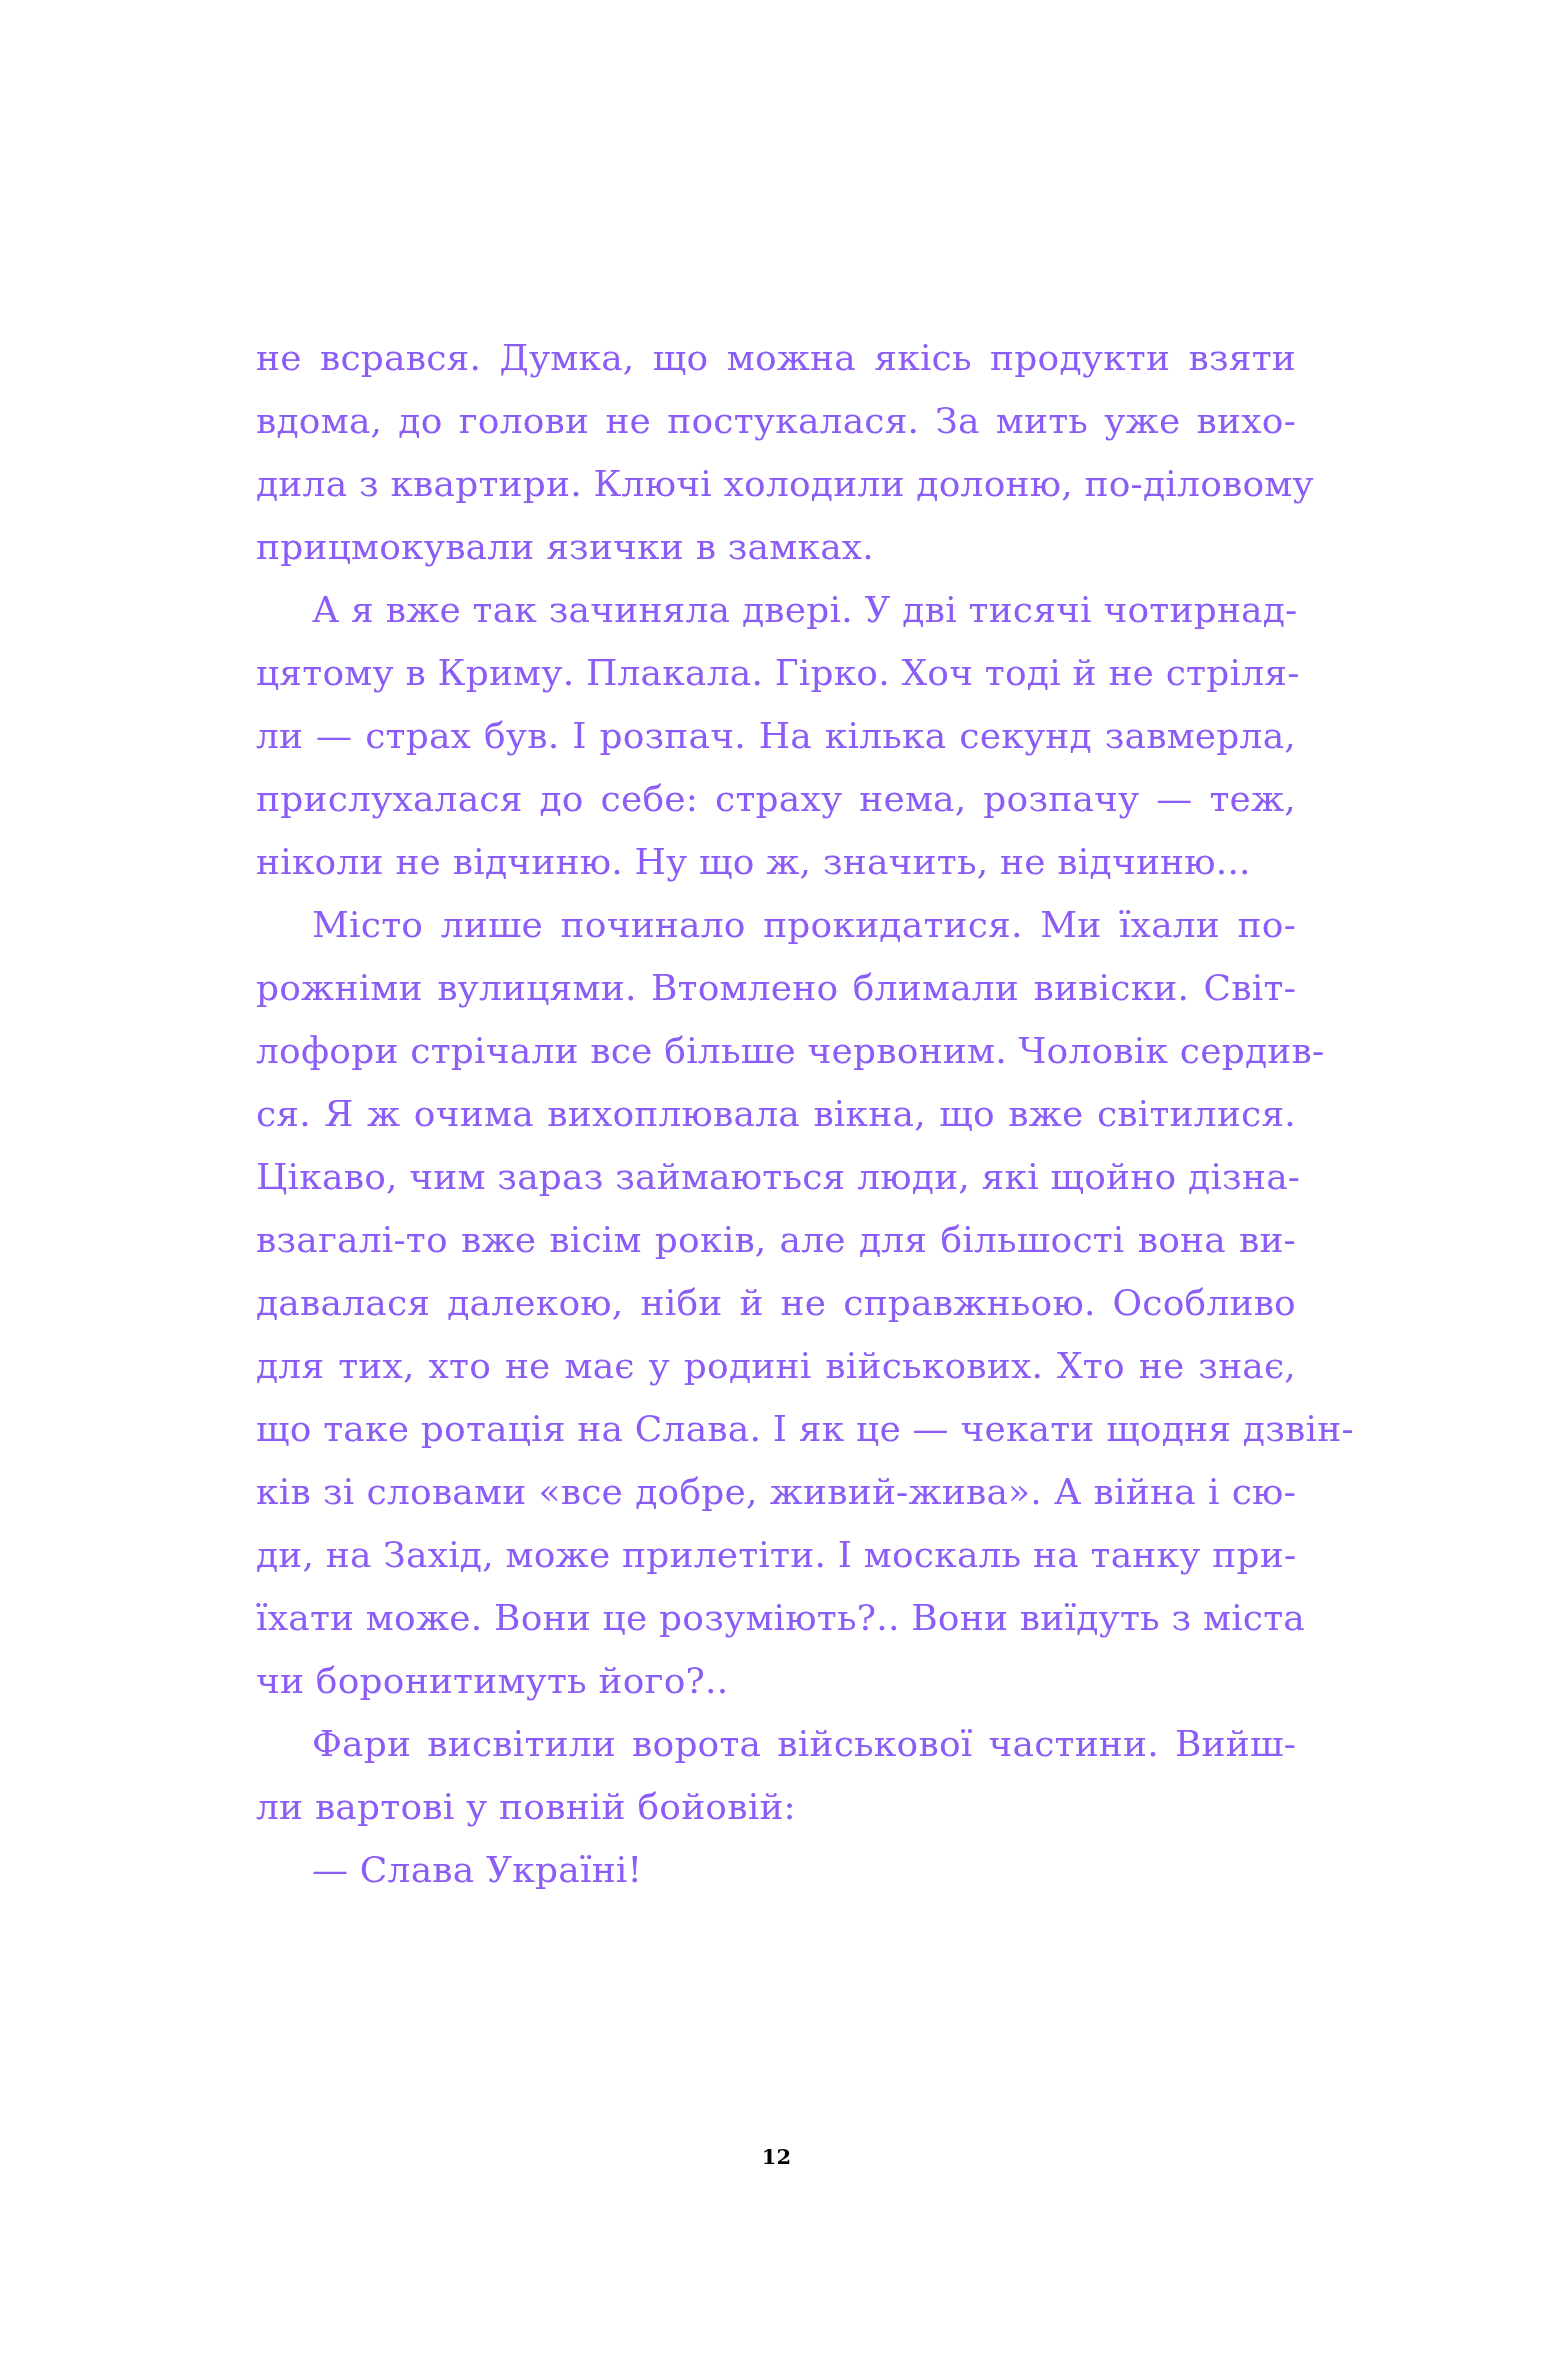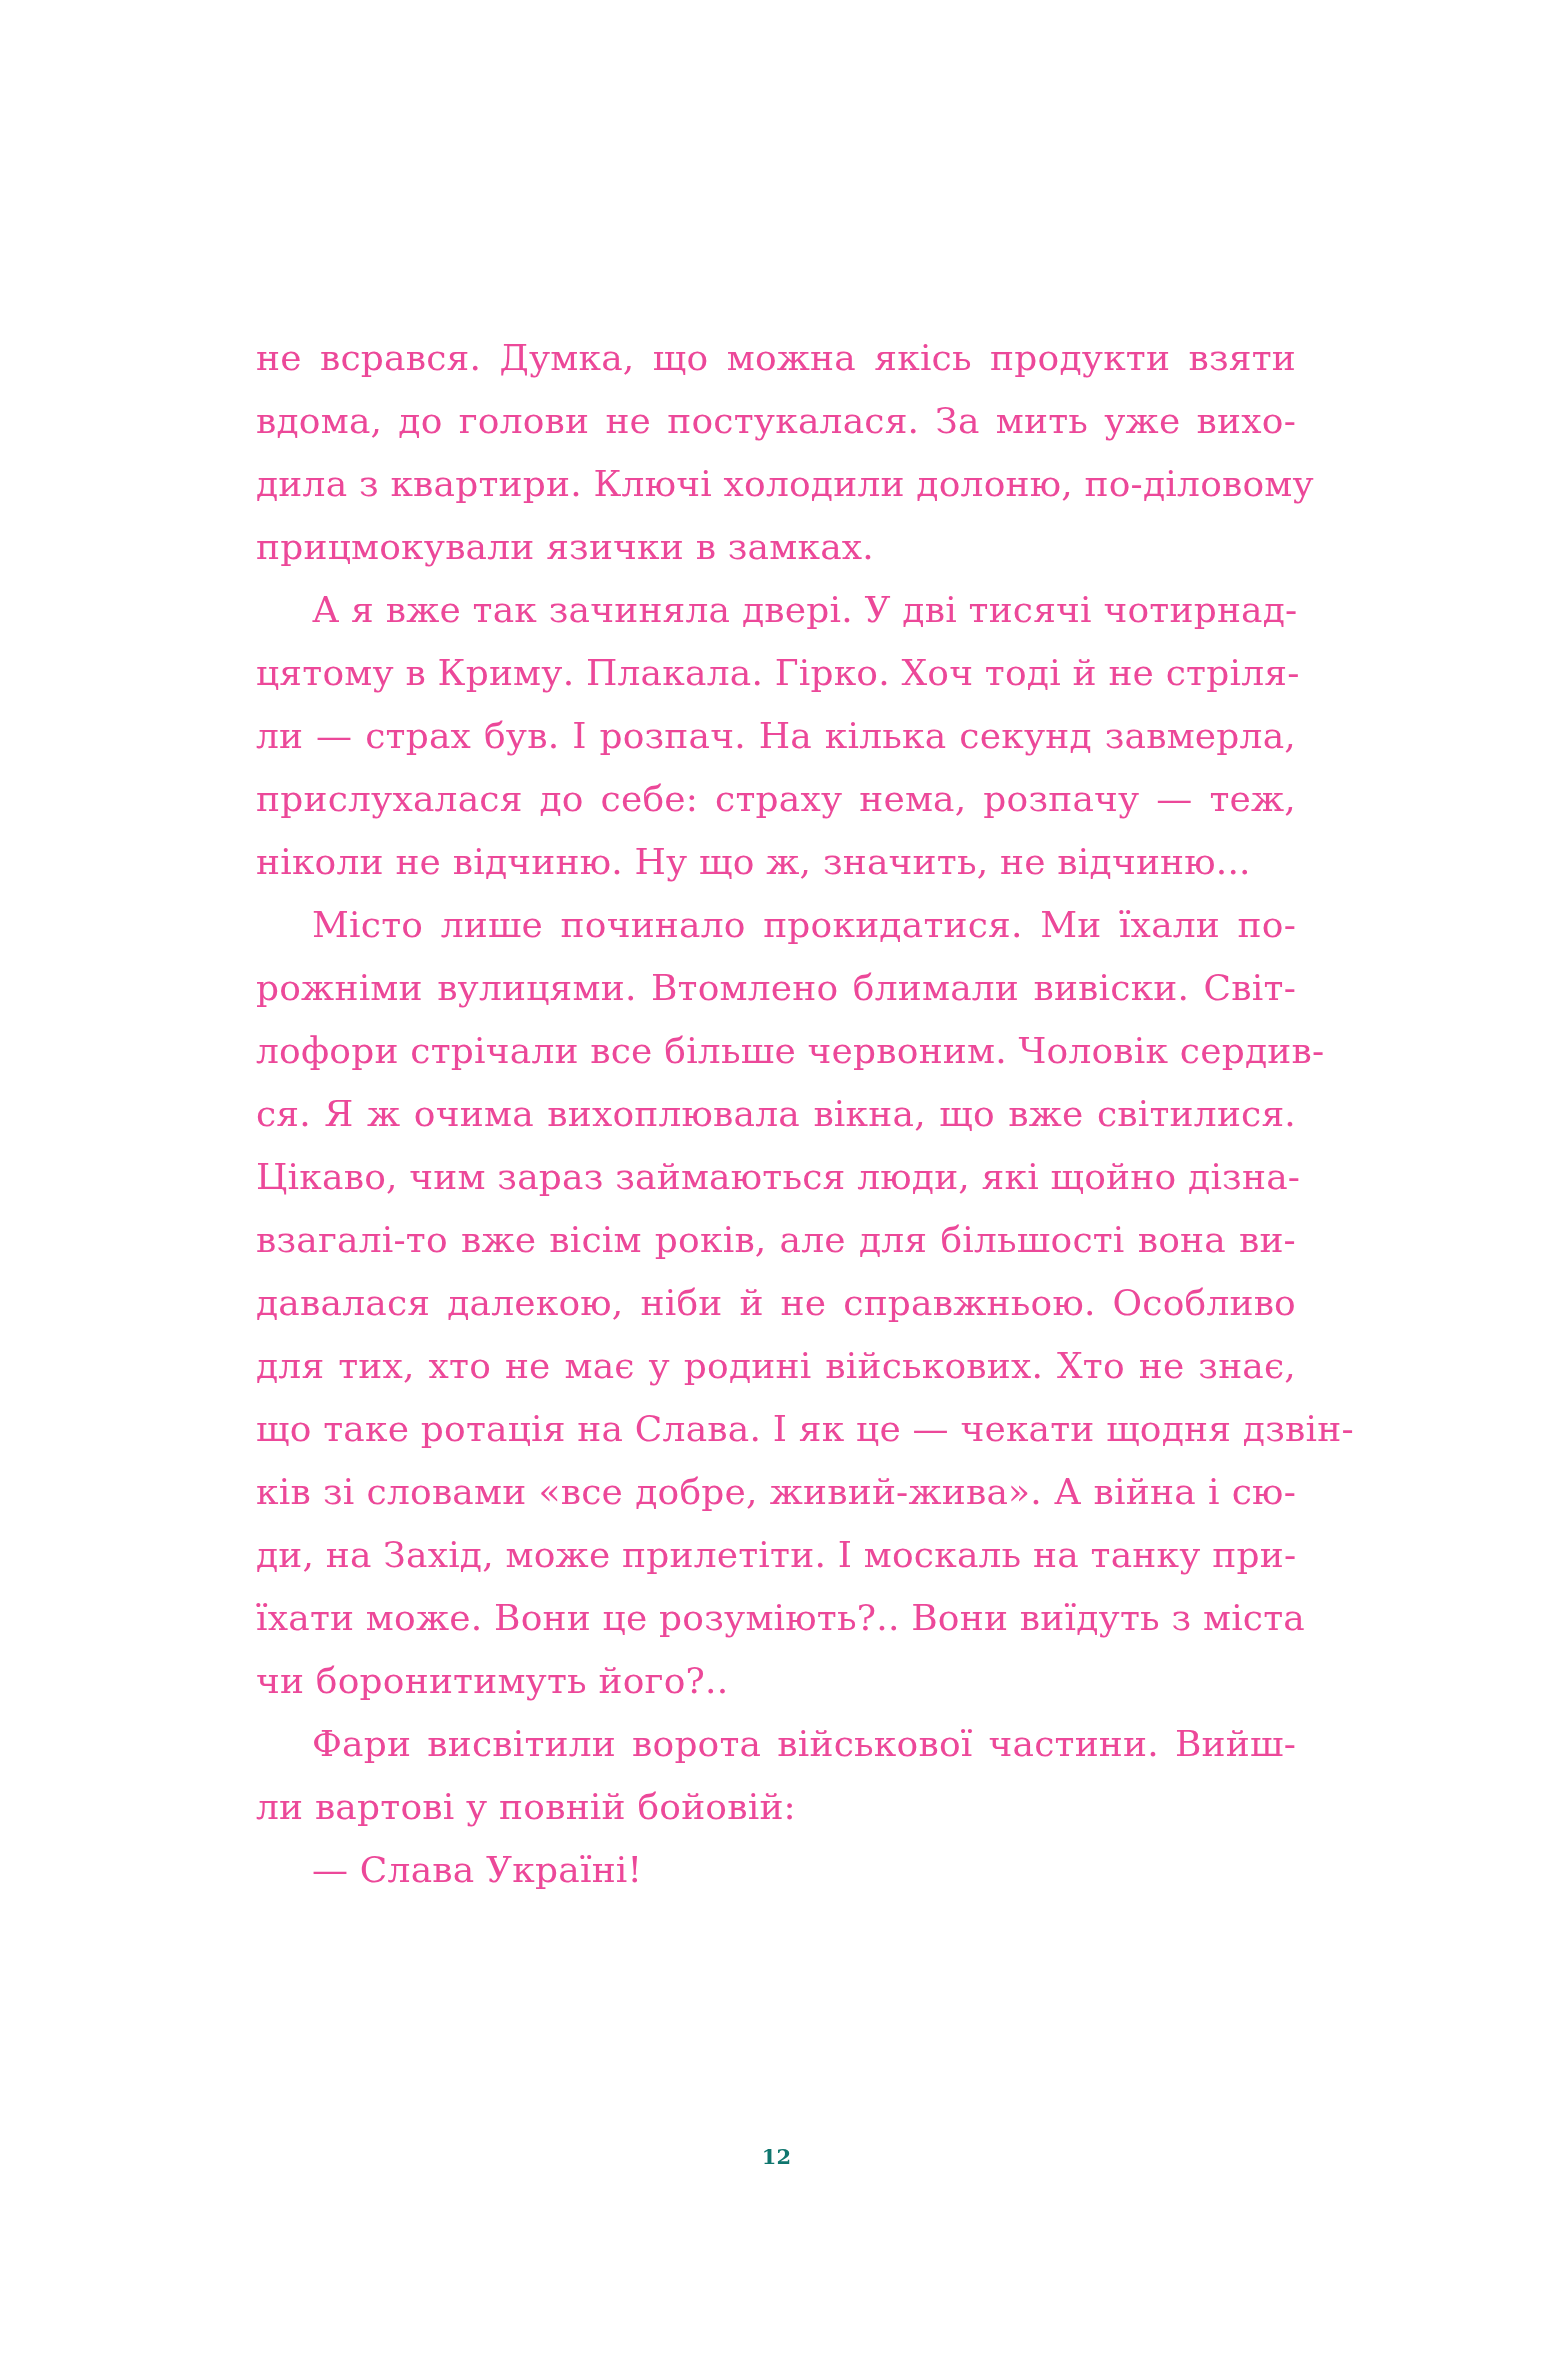--- a/index.html
+++ b/index.html
@@ -20,21 +20,21 @@
     height: 2377px;
     background: #ffffff;
   }
   .text-block {
     position: absolute;
     left: 256px;
     top: 326px;
     width: 1040px;
     font-family: "DejaVu Serif", "Liberation Serif", serif;
     font-size: 36px;
-    color: #ec4899;
+    color: #8b5cf6;
     letter-spacing: 0.2px;
   }
   .line {
     display: block;
     height: 63px;
     line-height: 63px;
     white-space: nowrap;
     text-align: justify;
     text-align-last: justify;
     overflow: visible;
@@ -48,21 +48,21 @@
   }
   .page-number {
     position: absolute;
     left: 0;
     width: 1548px;
     top: 2144px;
     text-align: center;
     font-family: "DejaVu Serif", "Liberation Serif", serif;
     font-weight: bold;
     font-size: 21px;
-    color: #0f766e;
+    color: #000000;
     padding-left: 4.8px;
     box-sizing: border-box;
   }
 </style>
 </head>
 <body>
 
 <div class="page">
   <div class="text-block">
 

